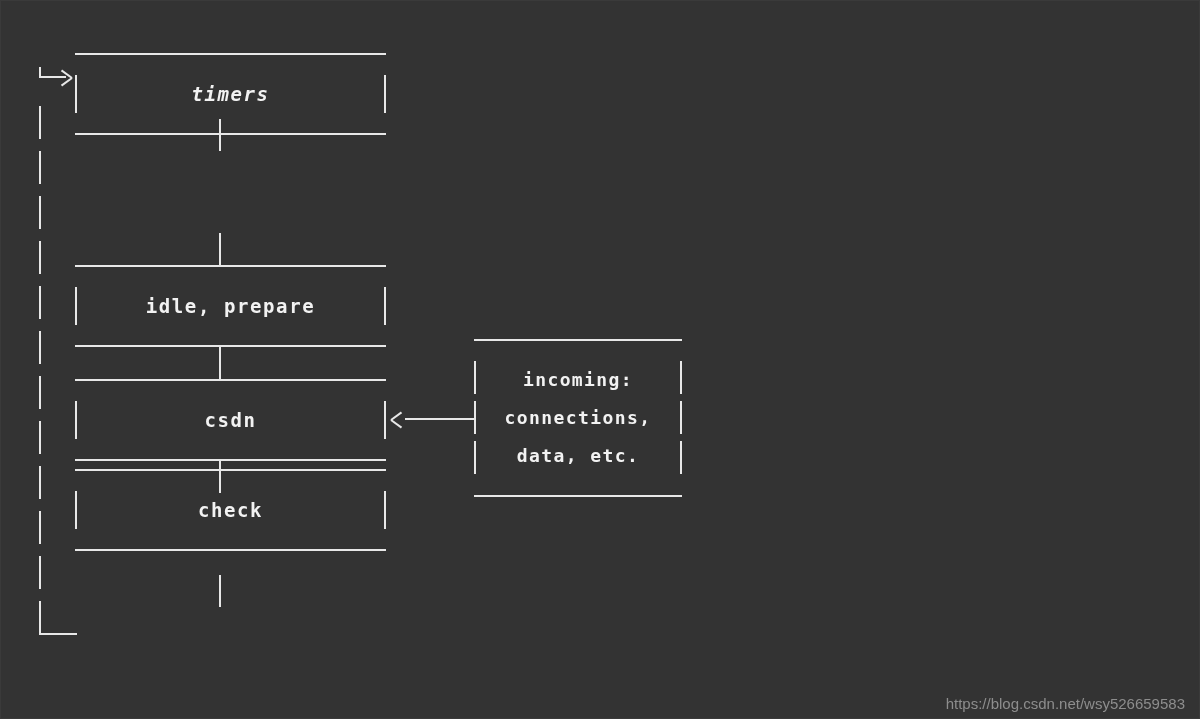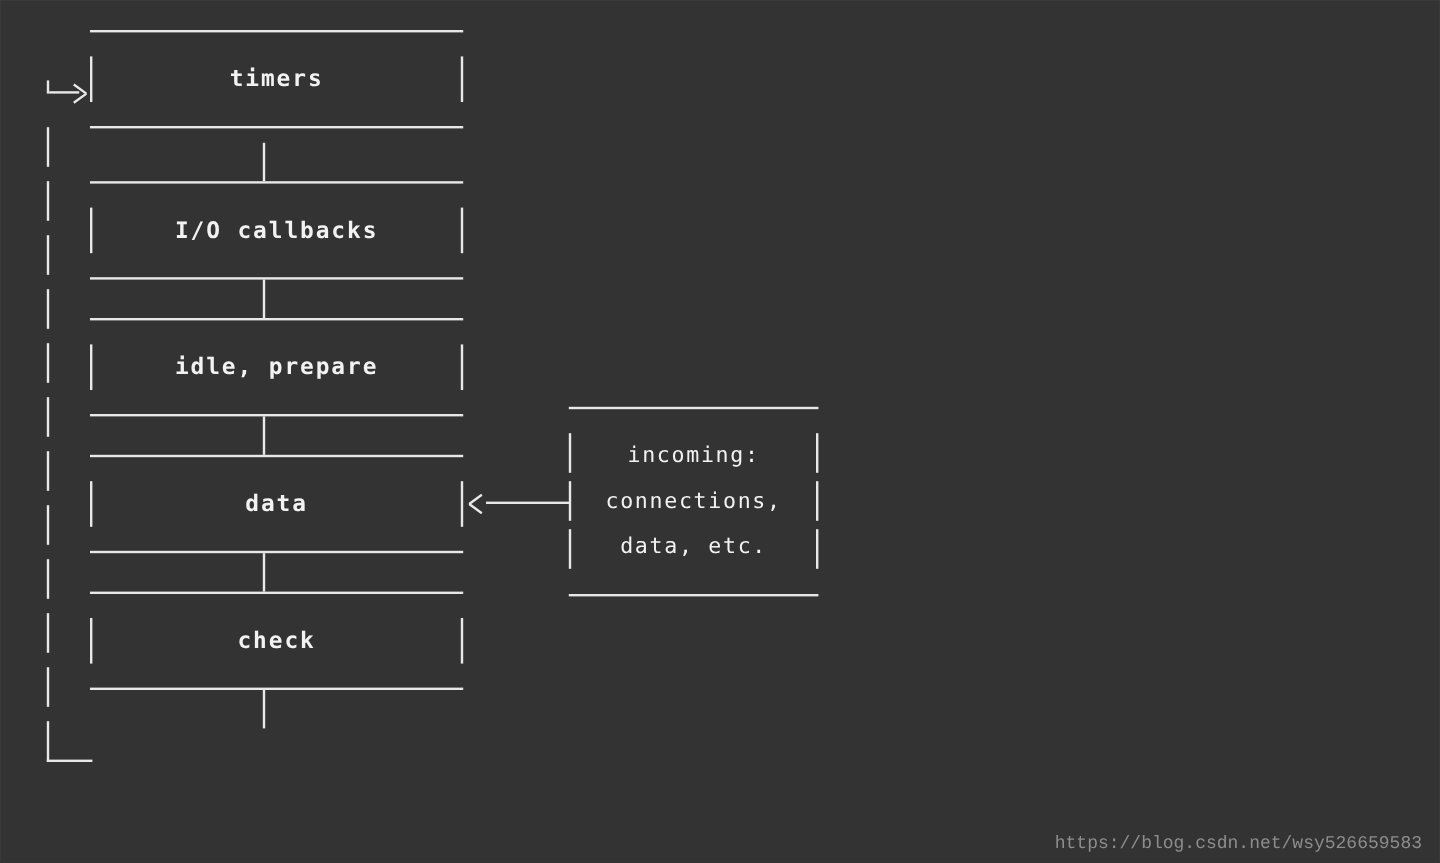--- a/index.html
+++ b/index.html
@@ -42,21 +42,21 @@
     letter-spacing: 1.6px;
     white-space: pre;
     font-family: "DejaVu Sans Mono", "Liberation Mono", monospace;
   }
   .side-box-label {
     position: absolute;
     left: 0;
     right: 0;
     text-align: center;
     color: #f2f2f2;
-    font-weight: normal;
+    font-weight: bold;
     font-size: 18px;
     letter-spacing: 1.4px;
     white-space: pre;
     font-family: "DejaVu Sans Mono", "Liberation Mono", monospace;
   }
   
   .arrowhead {
     position: absolute;
     width: 0;
     height: 0;
@@ -70,21 +70,21 @@
   .arrow-right .ah-a { transform: rotate(36deg);  transform-origin: right center; right: 0; top: 0; }
   .arrow-right .ah-b { transform: rotate(-36deg); transform-origin: right center; right: 0; top: 0; }
   .arrow-left  .ah-a { transform: rotate(-36deg); transform-origin: left center;  left: 0;  top: 0; }
   .arrow-left  .ah-b { transform: rotate(36deg);  transform-origin: left center;  left: 0;  top: 0; }
 
   #watermark {
     position: absolute;
     right: 14px;
     bottom: 6px;
     color: #8d8d8d;
-    font-family: Liberation Mono, monospace;
+    font-family: Liberation Sans, sans-serif;
     font-size: 15px;
     white-space: nowrap;
   }
 </style>
 </head>
 <body>
 
 <div id="canvas">
 
   <div>
@@ -106,57 +106,50 @@
     <div class="vline" style="left:38px; top:375px;  height:33px;"></div>
     <div class="vline" style="left:38px; top:420px;  height:33px;"></div>
     <div class="vline" style="left:38px; top:465px;  height:33px;"></div>
     <div class="vline" style="left:38px; top:510px;  height:33px;"></div>
     <div class="vline" style="left:38px; top:555px;  height:33px;"></div>
     <div class="vline" style="left:38px; top:600px;  height:34px;"></div>
 
     <div class="hline" style="left:38px; top:632px; width:38px;"></div>
   </div>
 
-  <div class="phase-box" style="left:74px; top:24px; width:311px; height:104px;">
+  <div class="phase-box" style="left:74px; top:52px; width:311px; height:104px;font-style:italic;">
     <div class="hline" style="left:0px;   top:0px;  width:311px;"></div>
     <div class="hline" style="left:0px;   top:80px; width:311px;"></div>
     <div class="vline" style="left:0px;   top:22px; height:38px;"></div>
     <div class="vline" style="left:309px; top:22px; height:38px;"></div>
     <div class="phase-label" style="top:30px;">timers</div>
   </div>
   <div class="vline" style="left:218px; top:118px; height:32px;"></div>
 
-  <div class="phase-box" style="left:74px; top:150px; width:311px; height:82px;">
-    <div class="hline" style="left:0px;   top:0px;  width:311px;"></div>
-    <div class="hline" style="left:0px;   top:80px; width:311px;"></div>
-    <div class="vline" style="left:0px;   top:22px; height:38px;"></div>
-    <div class="vline" style="left:309px; top:22px; height:38px;"></div>
-    <div class="phase-label" style="top:30px;">I/O callbacks</div>
-  </div>
   <div class="vline" style="left:218px; top:232px; height:32px;"></div>
 
   <div class="phase-box" style="left:74px; top:264px; width:311px; height:82px;">
     <div class="hline" style="left:0px;   top:0px;  width:311px;"></div>
     <div class="hline" style="left:0px;   top:80px; width:311px;"></div>
     <div class="vline" style="left:0px;   top:22px; height:38px;"></div>
     <div class="vline" style="left:309px; top:22px; height:38px;"></div>
     <div class="phase-label" style="top:30px;">idle, prepare</div>
   </div>
   <div class="vline" style="left:218px; top:346px; height:32px;"></div>
 
   <div class="phase-box" style="left:74px; top:378px; width:311px; height:82px;">
     <div class="hline" style="left:0px;   top:0px;  width:311px;"></div>
     <div class="hline" style="left:0px;   top:80px; width:311px;"></div>
     <div class="vline" style="left:0px;   top:22px; height:38px;"></div>
     <div class="vline" style="left:309px; top:22px; height:38px;"></div>
-    <div class="phase-label" style="top:30px;">data</div>
+    <div class="phase-label" style="top:30px;">csdn</div>
   </div>
   <div class="vline" style="left:218px; top:460px; height:32px;"></div>
 
-  <div class="phase-box" style="left:74px; top:492px; width:311px; height:82px;">
+  <div class="phase-box" style="left:74px; top:468px; width:311px; height:82px;">
     <div class="hline" style="left:0px;   top:0px;  width:311px;"></div>
     <div class="hline" style="left:0px;   top:80px; width:311px;"></div>
     <div class="vline" style="left:0px;   top:22px; height:38px;"></div>
     <div class="vline" style="left:309px; top:22px; height:38px;"></div>
     <div class="phase-label" style="top:30px;">check</div>
   </div>
   <div class="vline" style="left:218px; top:574px; height:32px;"></div>
 
 
   <div class="phase-box" style="left:473px; top:338px; width:208px; height:158px;">

